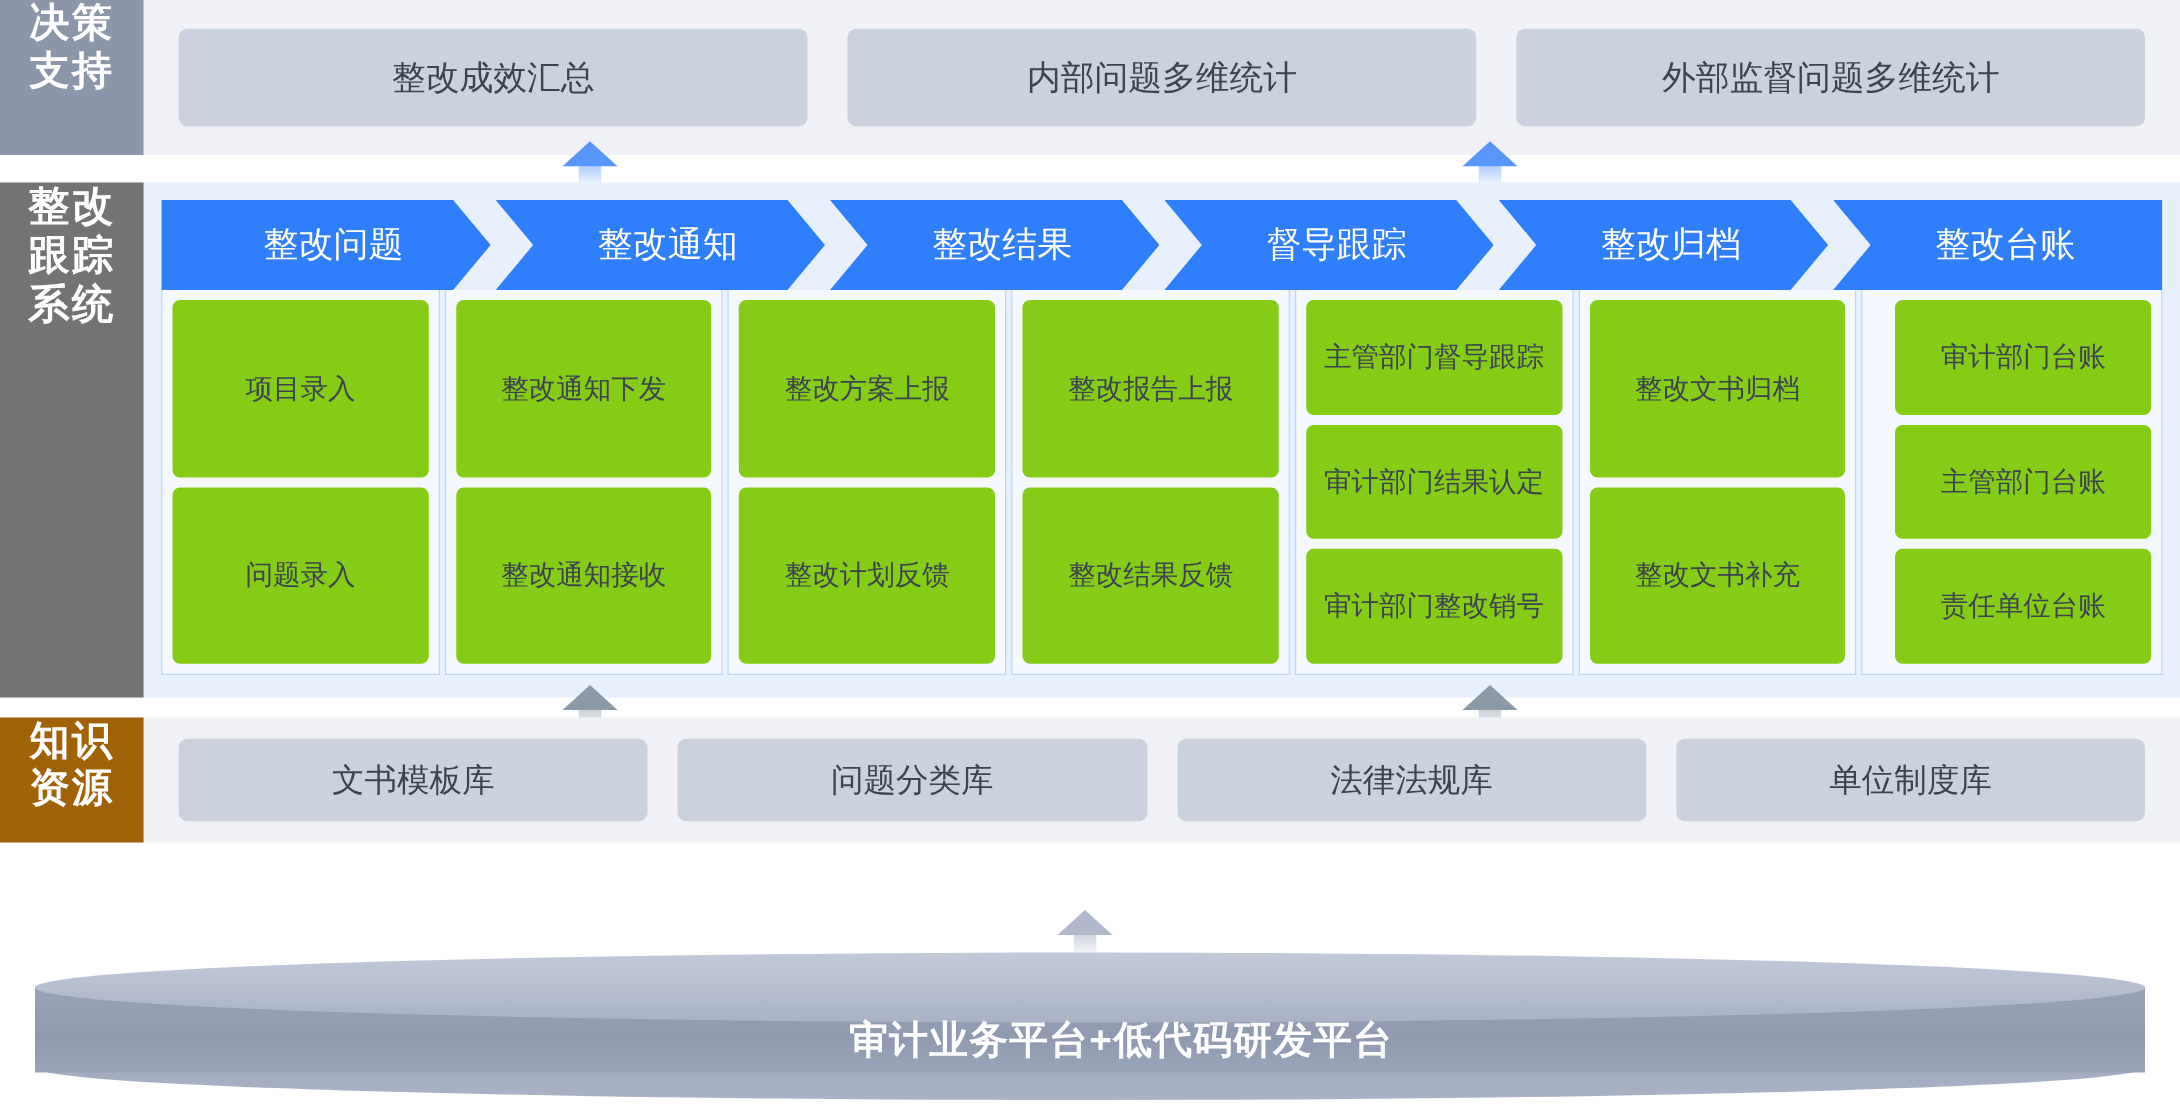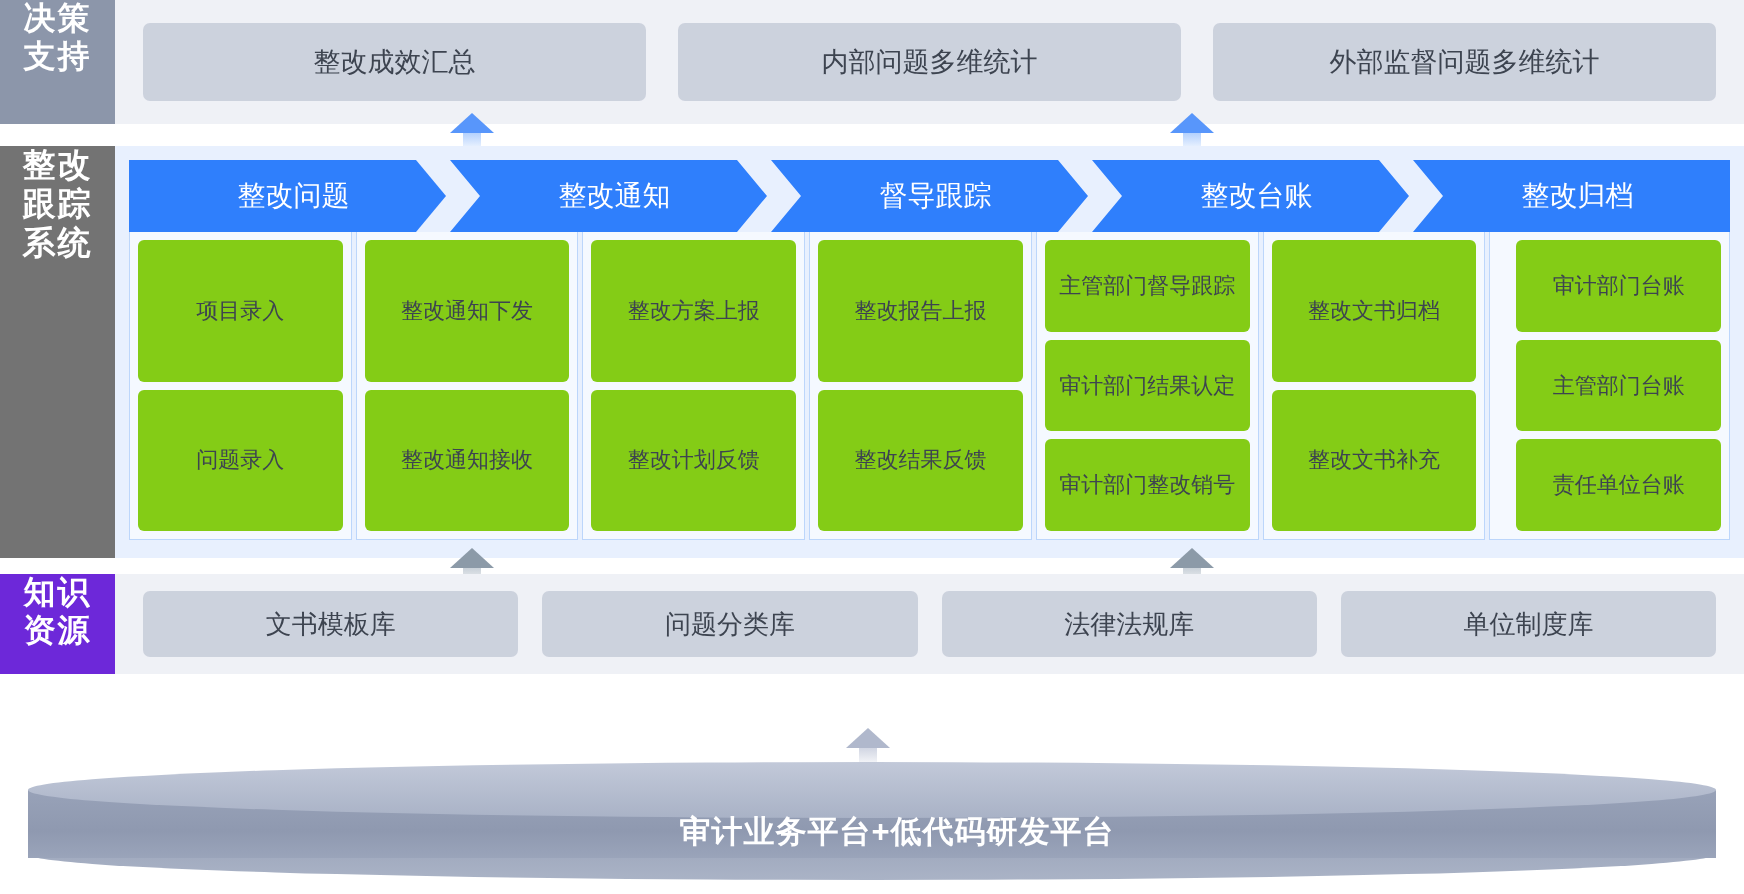--- a/index.html
+++ b/index.html
@@ -82,21 +82,21 @@
   .cell{
     flex:1 1 0;
     background:#84cc16;border-radius:6px;
     display:flex;align-items:center;justify-content:center;
     color:#3d4450;font-size:22px;white-space:nowrap;
   }
 
   
   #knowledge-band{top:574px;width:1744px;height:100px;}
   #knowledge-band .band-label{
-    width:115px;background:#6d28d9;font-size:32px;
+    width:115px;background:#a16207;font-size:32px;
   }
   #knowledge-band .band-body{
     background:#eff1f6;padding:0 28px;gap:24px;
   }
   .kn-card{
     flex:1 1 0;height:66px;border-radius:7px;background:#ccd2dd;
     display:flex;align-items:center;justify-content:center;
     color:#3d4450;font-size:26px;
   }
 
@@ -177,27 +177,30 @@
   <div class="band-body">
 
     <div class="chevron-row">
       <div class="chev">
           <span>整改问题</span>
         </div>
       <div class="chev">
           <span>整改通知</span>
         </div>
       <div class="chev">
+          <span>整改结果</span>
+        </div>
+      <div class="chev">
           <span>督导跟踪</span>
         </div>
       <div class="chev">
+          <span>整改归档</span>
+        </div>
+      <div class="chev">
           <span>整改台账</span>
-        </div>
-      <div class="chev">
-          <span>整改归档</span>
         </div>
     </div>
 
     <div class="cols-row">
 
       <div class="col">
         <div class="cell">项目录入</div>
         <div class="cell">问题录入</div>
       </div>
 

